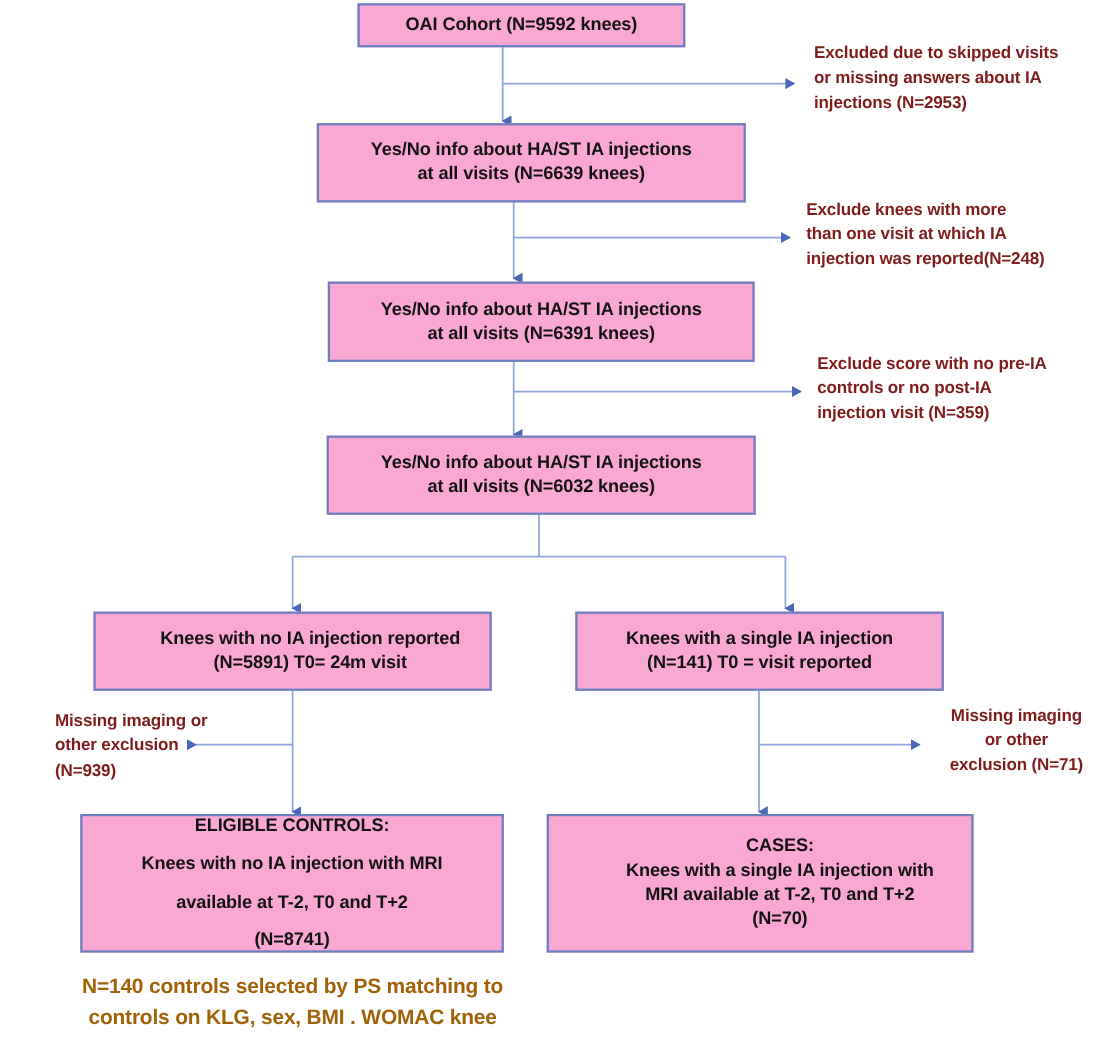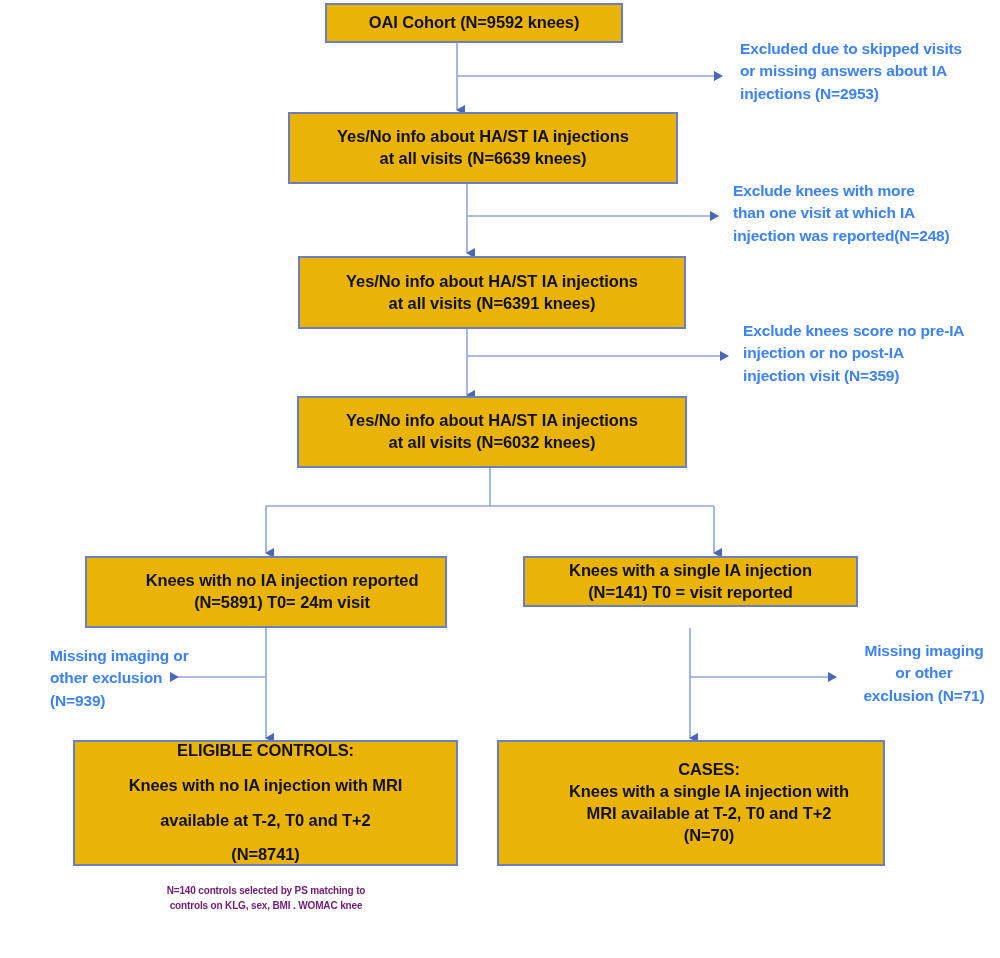--- a/index.html
+++ b/index.html
@@ -8,54 +8,54 @@
     background:#ffffff;
     font-family:"Liberation Sans", sans-serif;
     overflow:hidden;
   }
   #stage{position:relative;width:1000px;height:958px;}
   svg#wires{position:absolute;left:0;top:0;width:1000px;height:958px;pointer-events:none;}
 
   .box{
     position:absolute;
     box-sizing:border-box;
-    background:#eab308;
+    background:#f9a8d4;
     border:2px solid #6a7fbf;
     display:flex;
     flex-direction:column;
     align-items:center;
     justify-content:center;
     text-align:center;
     color:#121212;
     font-weight:bold;
     font-size:16.5px;
     line-height:1.32;
     letter-spacing:-0.1px;
     z-index:2;
   }
   .box .ln{display:block;white-space:nowrap;}
 
   .side{
     position:absolute;
-    color:#3b82f6;
+    color:#7f1d1d;
     font-weight:bold;
     font-size:15.5px;
     line-height:1.45;
     letter-spacing:-0.15px;
     z-index:2;
   }
   .side .ln{display:block;white-space:nowrap;}
   .side.right-al{text-align:center;}
 
   .caption{
     position:absolute;
     text-align:center;
-    color:#701a75;
+    color:#a16207;
     font-weight:bold;
-    font-size:10px;
+    font-size:19px;
     line-height:1.45;
     letter-spacing:-0.15px;
     z-index:2;
   }
   .caption .ln{display:block;white-space:nowrap;}
 </style>
 </head>
 <body>
 
 <div id="stage">
@@ -117,21 +117,21 @@
   <div class="box" style="left:297px;top:396px;width:390px;height:72px;">
     <span class="ln">Yes/No info about HA/ST IA injections</span>
     <span class="ln">at all visits (N=6032 knees)</span>
   </div>
 
   <div class="box" style="left:85px;top:556px;width:362px;height:72px;padding-left:32px;">
     <span class="ln">Knees with no IA injection reported</span>
     <span class="ln">(N=5891) T0= 24m visit</span>
   </div>
 
-  <div class="box" style="left:523px;top:556px;width:335px;height:51px;">
+  <div class="box" style="left:523px;top:556px;width:335px;height:72px;">
     <span class="ln">Knees with a single IA injection</span>
     <span class="ln">(N=141) T0 = visit reported</span>
   </div>
 
   <div class="box" style="left:73px;top:740px;width:385px;height:126px;gap:13px;">
     <span class="ln">ELIGIBLE CONTROLS:</span>
     <span class="ln">Knees with no IA injection with MRI</span>
     <span class="ln">available at T-2, T0 and T+2</span>
     <span class="ln">(N=8741)</span>
   </div>
@@ -149,22 +149,22 @@
     <span class="ln">injections (N=2953)</span>
   </div>
 
   <div class="side" style="left:733px;top:180px;width:265px;">
     <span class="ln">Exclude knees with more</span>
     <span class="ln">than one visit at which IA</span>
     <span class="ln">injection was reported(N=248)</span>
   </div>
 
   <div class="side" style="left:743px;top:320px;width:257px;">
-    <span class="ln">Exclude knees score no pre-IA</span>
-    <span class="ln">injection or no post-IA</span>
+    <span class="ln">Exclude score with no pre-IA</span>
+    <span class="ln">controls or no post-IA</span>
     <span class="ln">injection visit (N=359)</span>
   </div>
 
   <div class="side" style="left:5px;top:645px;width:170px;margin-left:45px;">
     <span class="ln">Missing imaging or</span>
     <span class="ln">other exclusion</span>
     <span class="ln">(N=939)</span>
   </div>
 
   <div class="side right-al" style="left:848px;top:640px;width:152px;">

